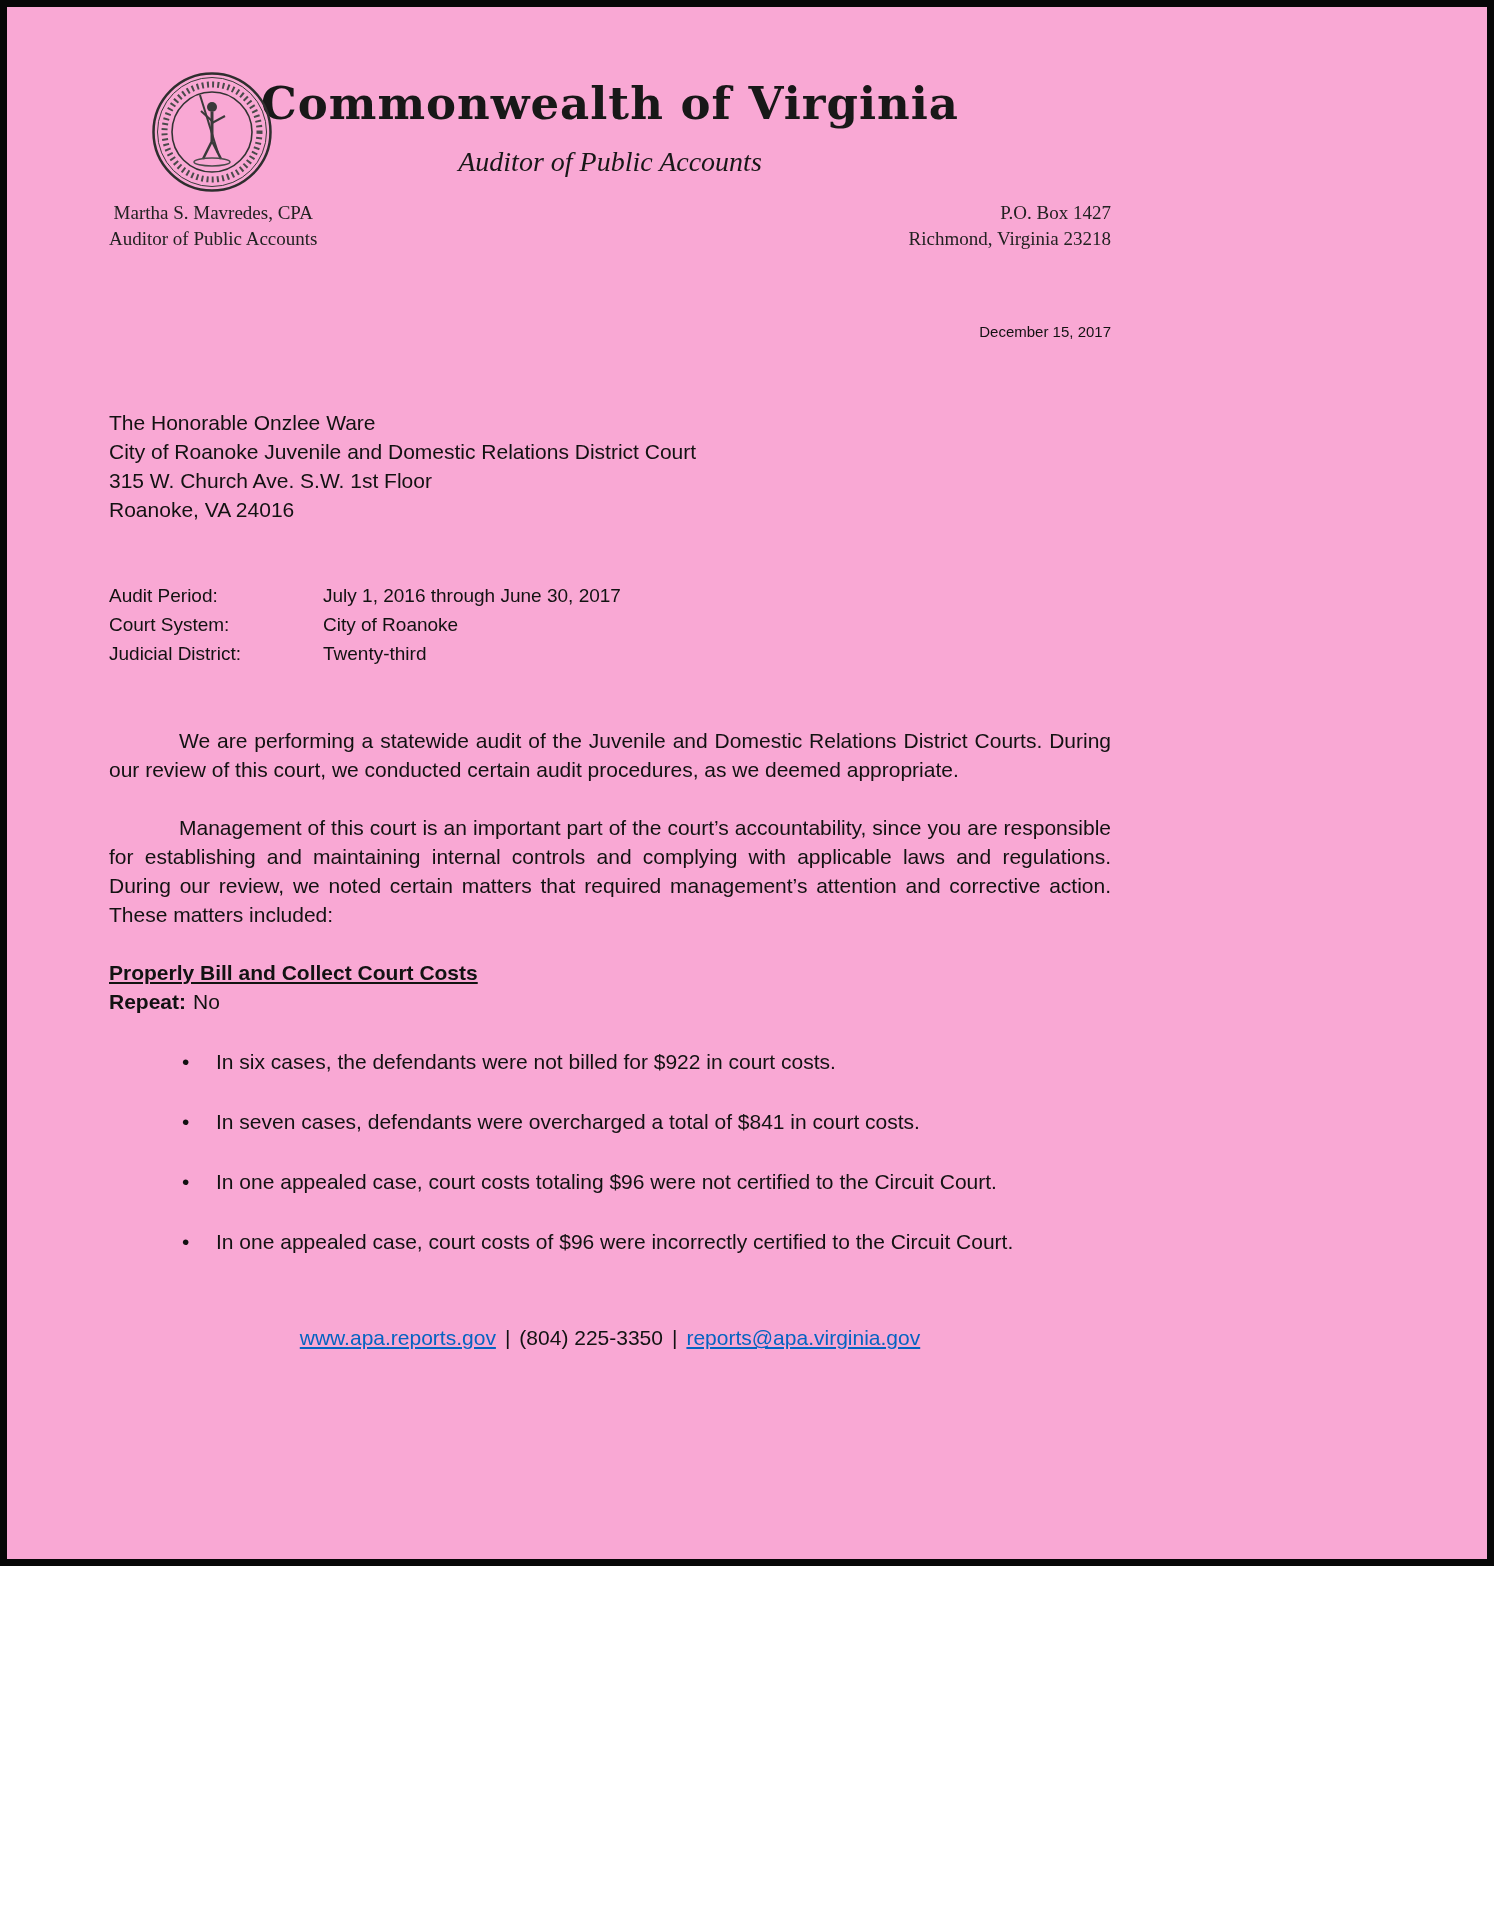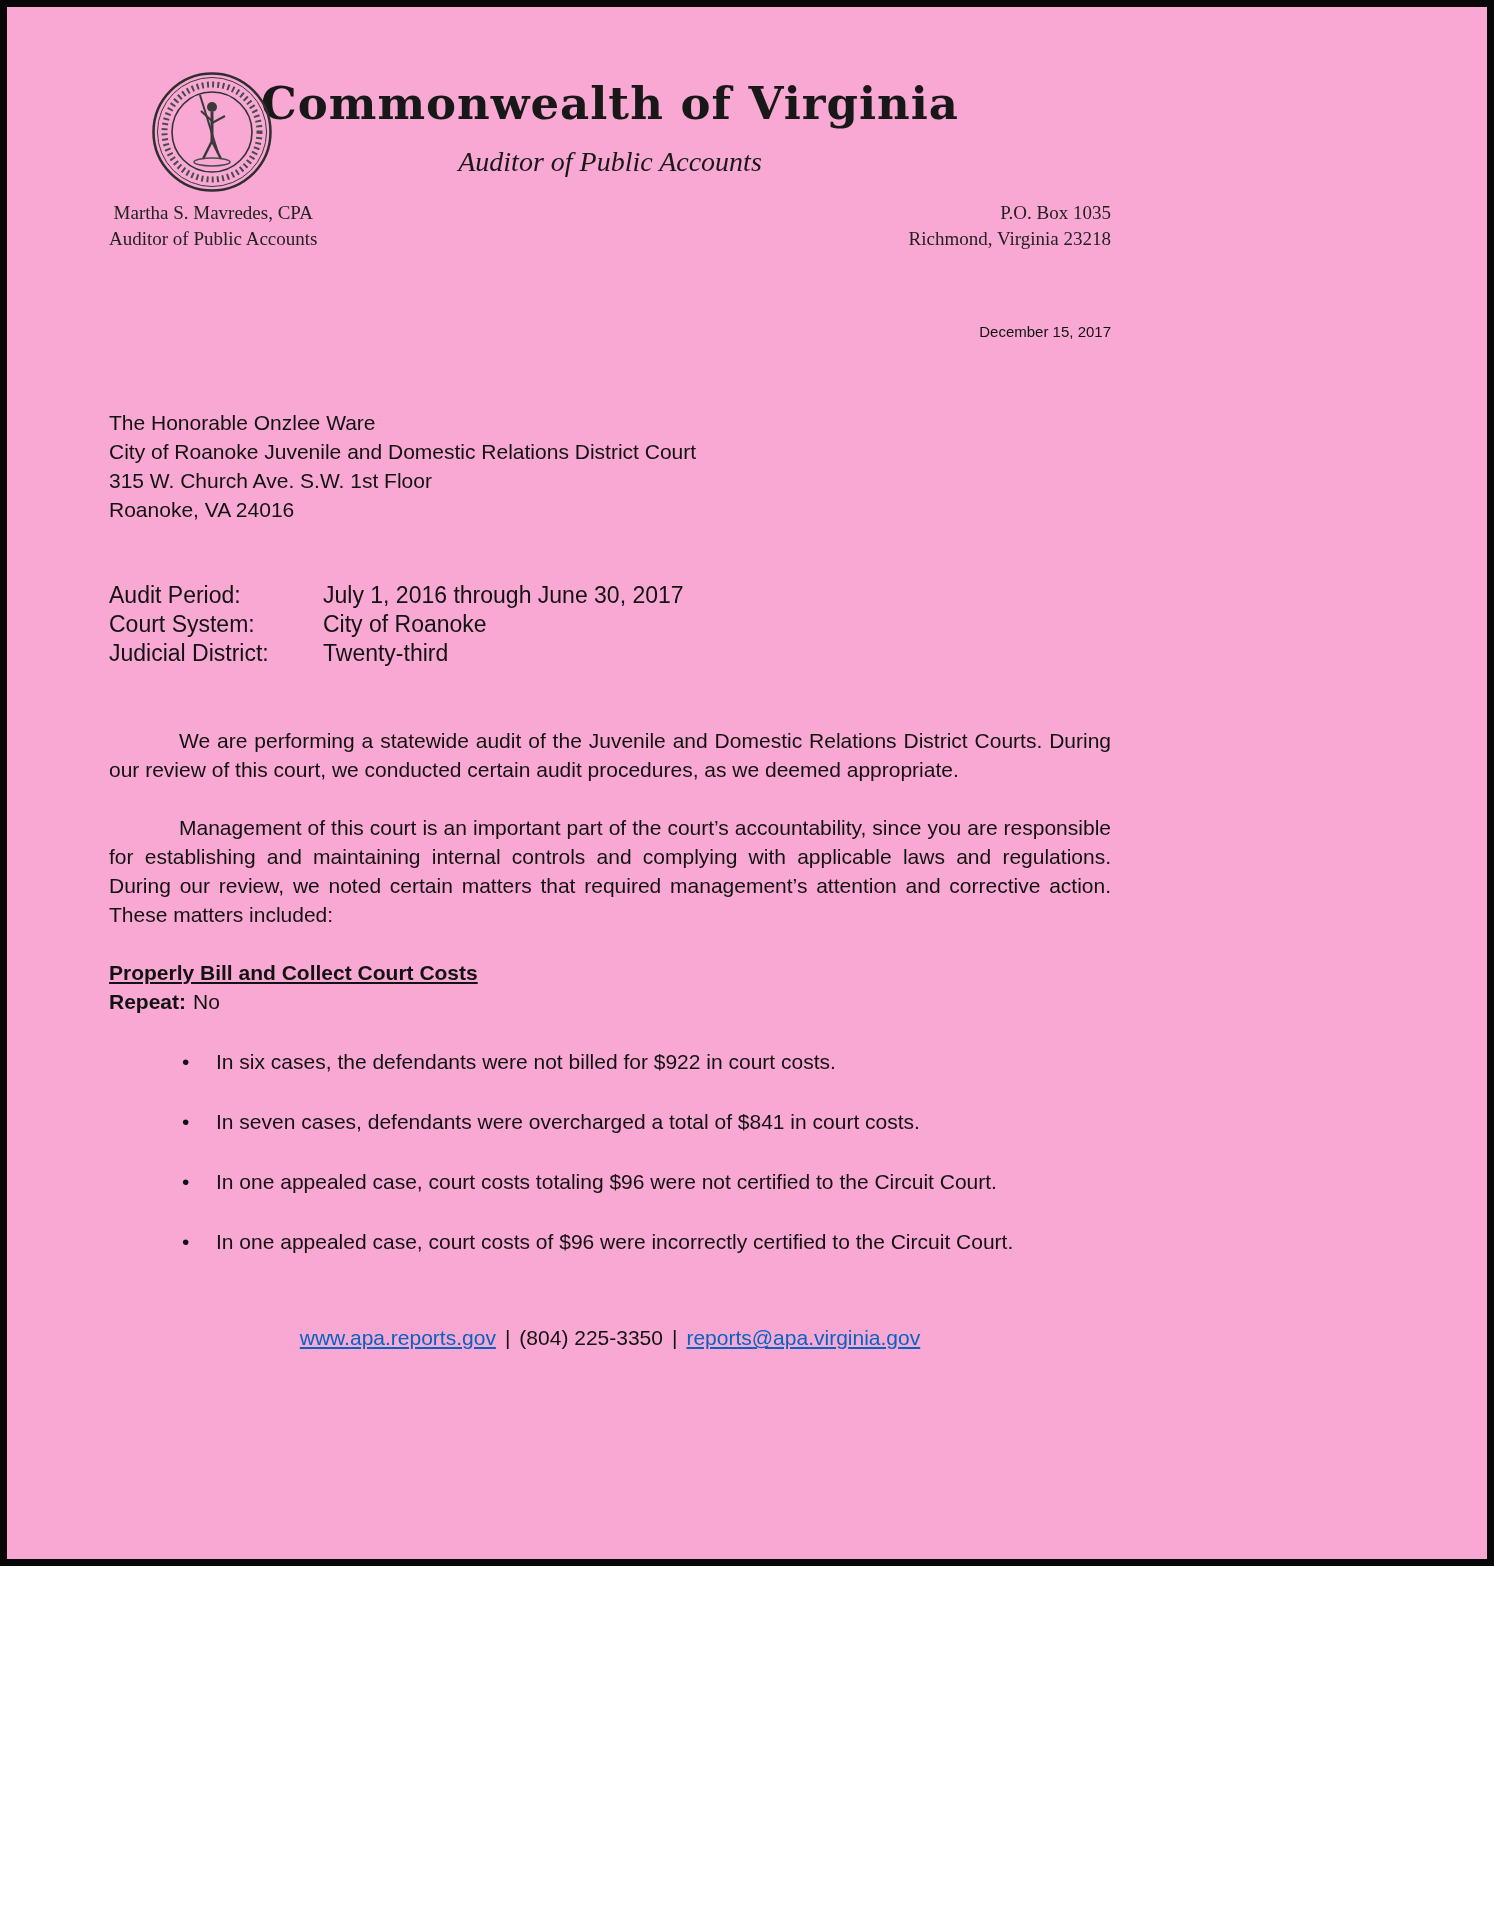--- a/index.html
+++ b/index.html
@@ -54,21 +54,21 @@
     font-size: 19px;
     line-height: 1.35;
     color: #222;
   }
   .lh-left { text-align: center; }
   .lh-right { text-align: right; }
 
   
   .date { text-align: right; margin-top: 72px; font-size: 15px; }
   .recipient { margin-top: 68px; font-size: 21px; line-height: 29px; }
-  .audit-info { margin-top: 57px; font-size: 23px; line-height: 29px; }
+  .audit-info { margin-top: 57px; font-size: 19px; line-height: 29px; }
   .info-row { display: flex; }
   .info-label { width: 214px; flex: 0 0 214px; }
 
   .para {
     font-size: 21px;
     line-height: 29px;
     text-align: justify;
     margin: 29px 0 0 0;
   }
   .indent { text-indent: 70px; }
@@ -125,21 +125,21 @@
         </svg>
       </div>
       <div class="lh-title">Commonwealth of Virginia</div>
       <div class="lh-subtitle">Auditor of Public Accounts</div>
       <div class="lh-row">
         <div class="lh-left">
           <div>Martha S. Mavredes, CPA</div>
           <div>Auditor of Public Accounts</div>
         </div>
         <div class="lh-right">
-          <div>P.O. Box 1035</div>
+          <div>P.O. Box 1427</div>
           <div>Richmond, Virginia 23218</div>
         </div>
       </div>
     </header>
 
     <div class="date">December 15, 2017</div>
 
     <div class="recipient">
       <div>The Honorable Onzlee Ware</div>
       <div>City of Roanoke Juvenile and Domestic Relations District Court</div>

